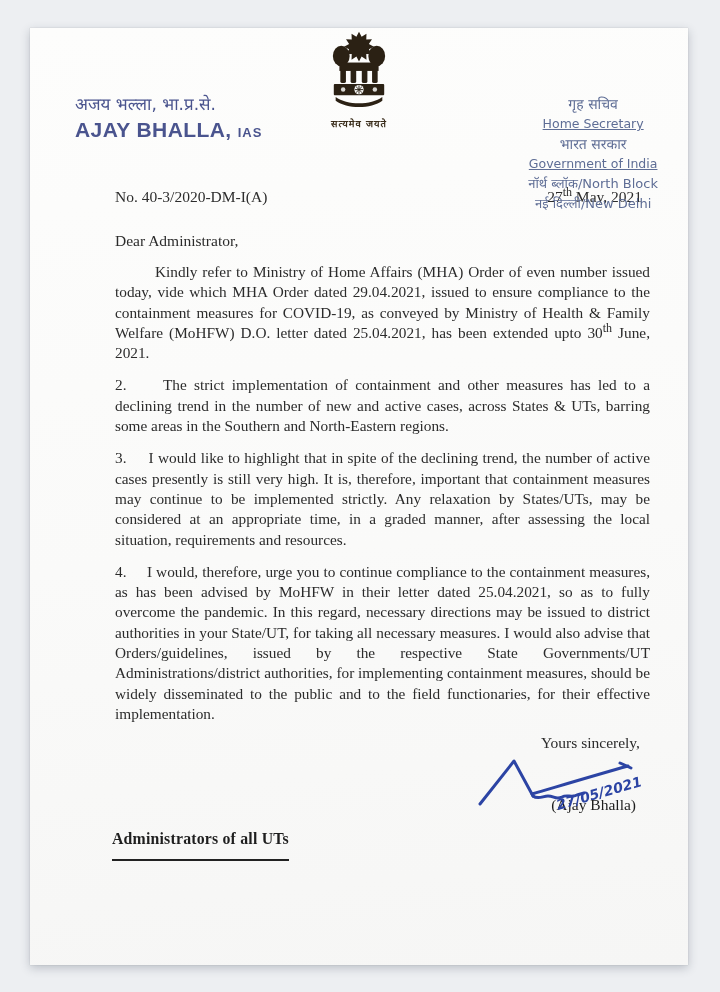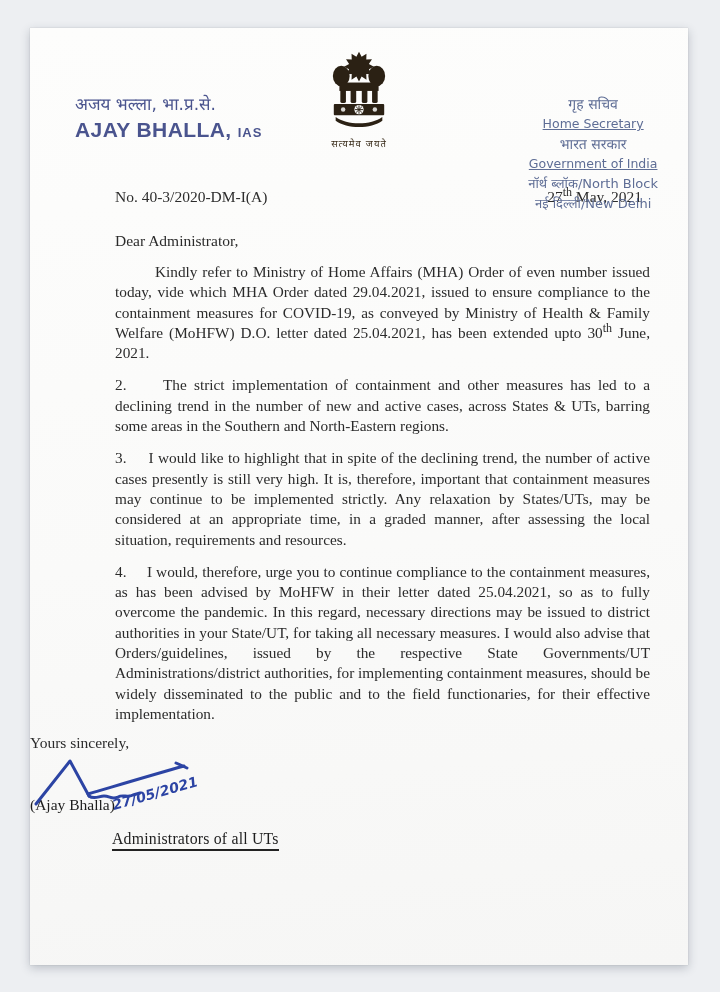--- a/index.html
+++ b/index.html
@@ -17,45 +17,45 @@
     box-shadow:0 3px 9px rgba(40,50,70,.25), 0 0 1px rgba(0,0,0,.2);
     overflow:hidden;
   }
 
   
   .letterhead { position:relative; height:132px; }
   .lh-left { position:absolute; left:45px; top:40px; color:#4a548e;margin-top:24px; }
   .lh-name-hi { font-family:"DejaVu Sans","Liberation Sans",sans-serif; font-size:17px; }
   .lh-name-en { font-family:"Liberation Sans","DejaVu Sans",sans-serif; font-size:21px; font-weight:bold; letter-spacing:.4px; margin-top:3px; }
   .lh-name-en .ias { font-size:13px; letter-spacing:1px; }
-  .lh-center { position:absolute; left:50%; top:20px; transform:translateX(-50%); text-align:center; width:90px; }
+  .lh-center { position:absolute; left:50%; top:0; transform:translateX(-50%); text-align:center; width:90px;font-weight:bold; }
   .motto { font-family:"DejaVu Sans",sans-serif; font-size:9.5px; color:#3a2d1b; margin-top:1px; letter-spacing:1px; white-space:nowrap; }
   .lh-right { position:absolute; right:30px; top:26px; text-align:center; color:#5e6d95;
               font-family:"DejaVu Sans","Liberation Sans",sans-serif; line-height:20px;margin-top:40px; }
   .lh-right .hi { font-size:14px; }
   .lh-right .en { font-size:12.5px;text-decoration:underline; }
   .lh-right .mix { font-size:13px; }
 
   
   .ref-row { display:flex; justify-content:space-between; margin:28px 46px 0 85px; font-size:15.5px; color:#2c2c2c; }
   sup { font-size:12px; vertical-align:super; line-height:0; }
   .salutation { margin:26px 33px 0 85px; font-size:15.5px; color:#2b2b2b; }
   .para { margin:12px 38px 0 85px; font-size:15.3px; line-height:20.3px; text-align:justify; color:#2b2b2b; }
   .para.first { text-indent:40px; }
   .regards { margin:18px 0 0 122px; font-size:15.3px; color:#2b2b2b; }
 
-  .sign-area { display:flex; flex-direction:column; align-items:flex-start; margin:10px 42px 0 0; }
+  .sign-area { display:flex; flex-direction:column; align-items:flex-end; margin:10px 42px 0 0; }
   .closing { font-size:15.5px; color:#2b2b2b; margin-right:6px; }
   .sig-wrap { margin-top:2px; position:relative; height:58px; }
   .sig-date-text { font:italic bold 14px "DejaVu Sans",sans-serif; fill:#2c44a4; }
   .signatory { font-weight:normal; font-size:15.5px; color:#1d1d1d; margin:-16px 10px 0 0; }
 
   .addressee-row { margin:16px 0 0 82px; }
-  .addressee { display:inline-block; font-weight:normal; font-size:15.8px; color:#1e1e1e;
-               border-bottom:2px solid #222; padding-bottom:1px; letter-spacing:.2px; }
+  .addressee { display:inline-block; font-weight:bold; font-size:15.8px; color:#1e1e1e;
+               border-bottom:2px solid #222; padding-bottom:11px; letter-spacing:.2px; }
 </style>
 </head>
 <body>
 
 <div class="page">
 
   <header class="letterhead">
     <div class="lh-left">
       <div class="lh-name-hi">अजय भल्ला, भा.प्र.से.</div>
       <div class="lh-name-en">

